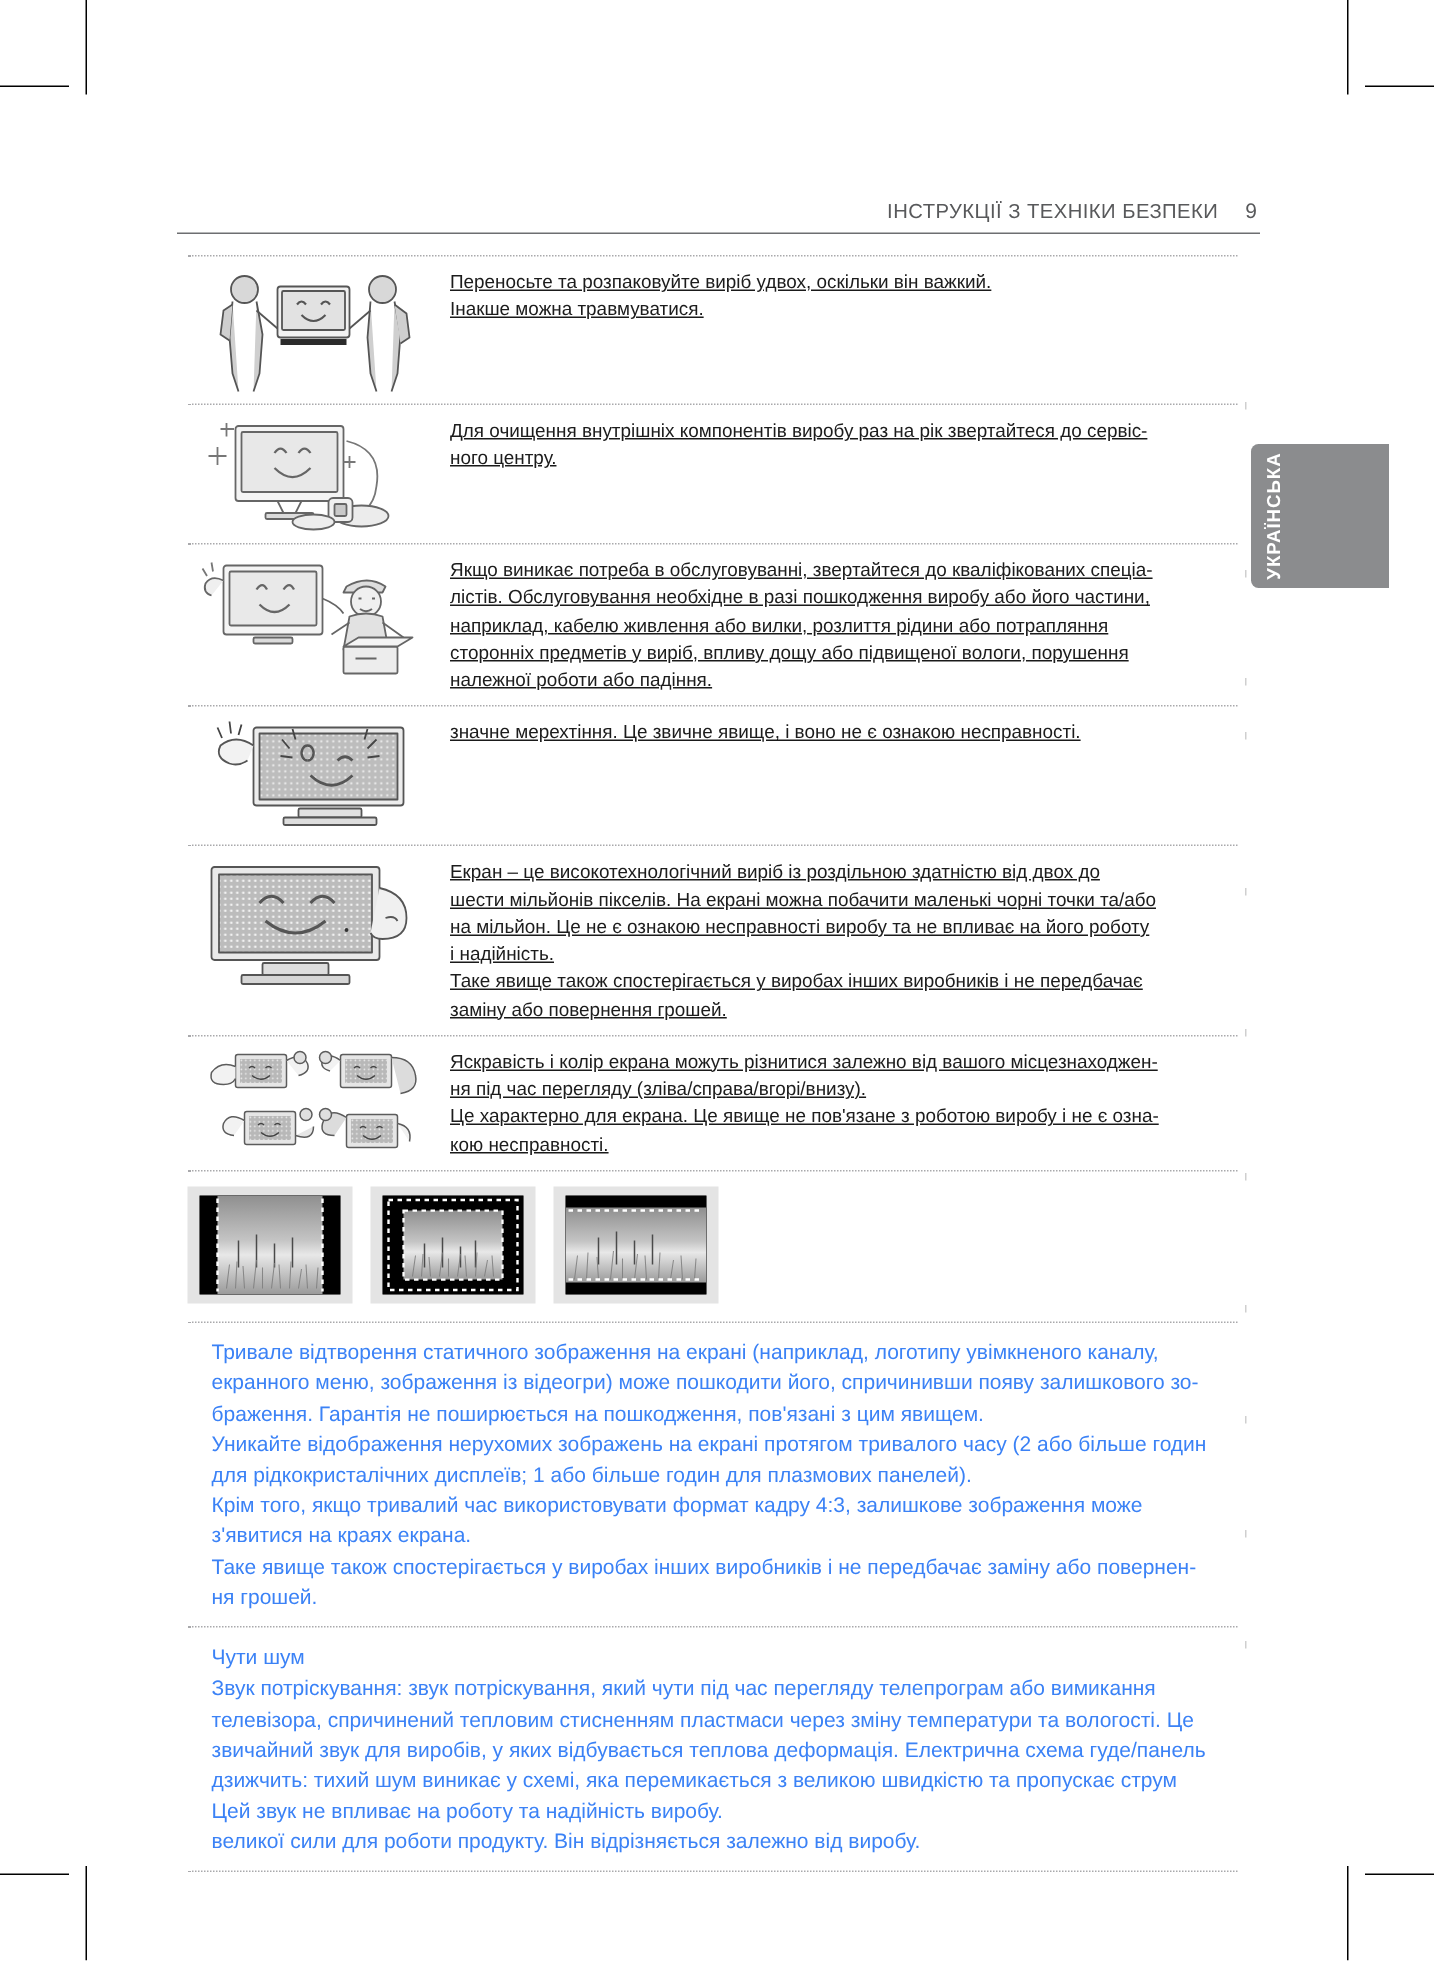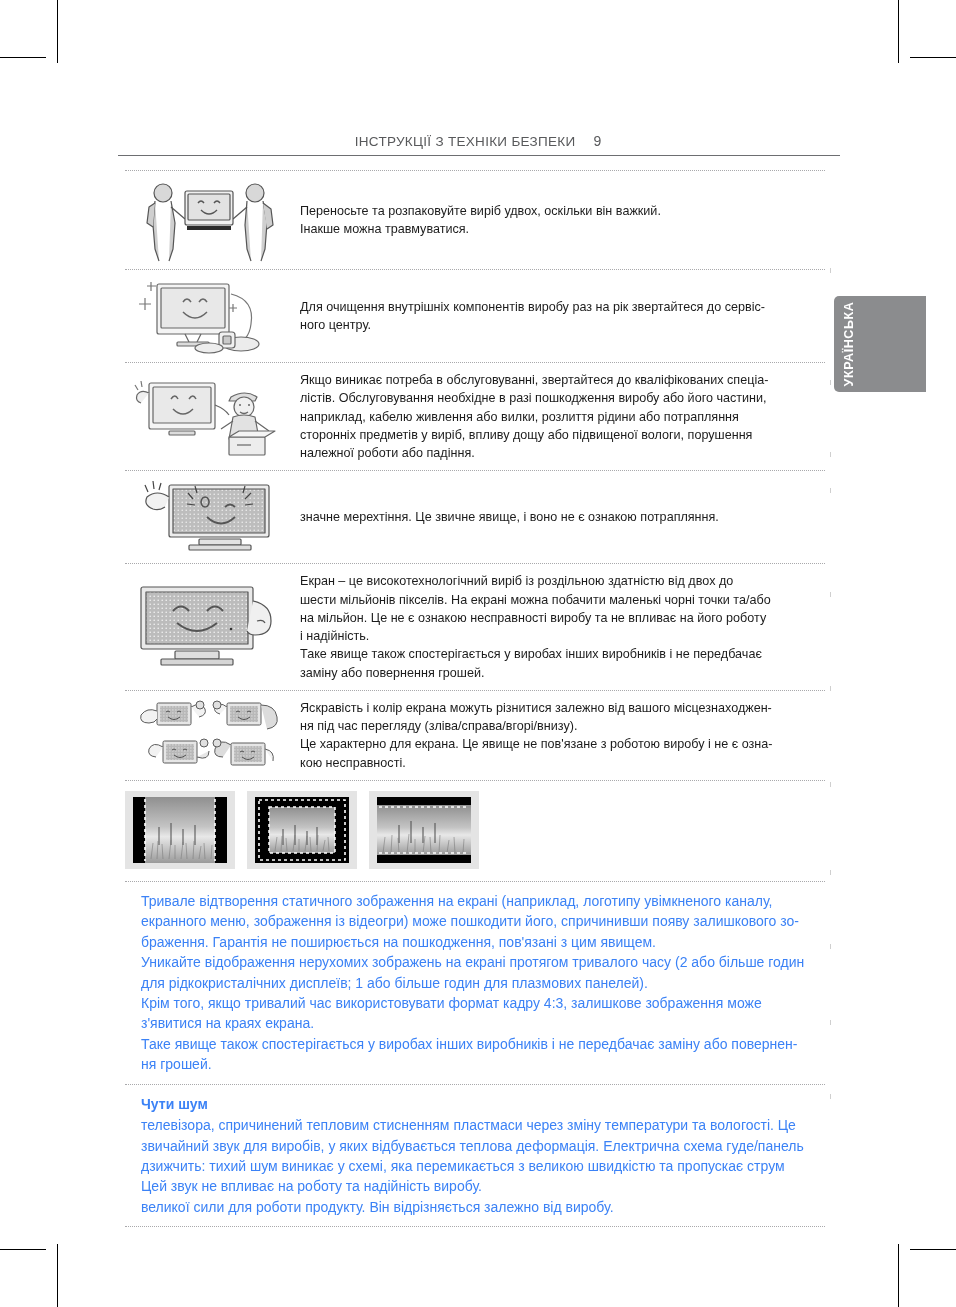--- a/index.html
+++ b/index.html
@@ -20,21 +20,21 @@
   .crop { position: absolute; background: #000; }
   .crop-v { width: 1px; height: 63px; }
   .crop-h { height: 1px; width: 46px; }
 
   
   .page-header {
     position: absolute;
     left: 118px;
     top: 132px;
     width: 720px;
-    text-align: center;
+    text-align: right;
   }
   .page-header .title {
     font-size: 13.5px;
     letter-spacing: .3px;
     color: #58595b;
     display: inline-block;
     vertical-align: baseline;
   }
   .page-header .pagenum {
     font-size: 14px;
@@ -85,21 +85,22 @@
     top: 170px;
     width: 700px;
   }
   .sep {
     height: 0;
     border-top: 1px dotted #a9a9ac;
     width: 700px;
   }
   .row {
     display: flex;
-    align-items: center;
+    align-items: flex-start;
+    text-decoration: underline;
   }
   .icon-cell {
     width: 168px;
     flex: 0 0 168px;
     display: flex;
     align-items: center;
     justify-content: center;
     padding-top: 6px;
     padding-bottom: 6px;
   }
@@ -134,21 +135,21 @@
 
   
   .block {
     padding: 9px 4px 9px 16px;
     font-size: 14px;
     line-height: 1.46;
     color: #3b82f6;
   }
   .block p { margin: 0; }
   .block .subhead {
-    font-weight: bold;
+    font-weight: normal;
     margin-bottom: 1px;
   }
 
   
   .tick {
     position: absolute;
     width: 1px;
     height: 5px;
     background: #cfcfcf;
     left: 830px;
@@ -305,21 +306,21 @@
           <path d="M74 40 q14 13 28 0" stroke-width="1.8"></path>
           <path d="M60 22 l-5 -6 M62 28 l-8 -1 M64 16 l-2 -7 M112 22 l6 -6 M112 28 l8 -1 M110 16 l2 -7" stroke="#444"></path>
           <rect x="66" y="62" width="42" height="6" rx="1" fill="#e2e2e2"></rect>
           <rect x="56" y="68" width="62" height="5" rx="1" fill="#dedede"></rect>
           <path d="M36 20 q-12 -8 -22 0 q-4 8 6 12 q6 2 12 -2" fill="#f2f2f2"></path>
           <path d="M12 8 l3 7 M20 4 l1 8 M28 6 l-2 7" stroke="#444"></path>
         </g>
       </svg>
     </div>
     <div class="text-cell">
-      <p>значне мерехтіння. Це звичне явище, і воно не є ознакою потрапляння.</p>
+      <p>значне мерехтіння. Це звичне явище, і воно не є ознакою несправності.</p>
     </div>
   </div>
 
   <div class="sep"></div>
 
   <div class="row">
     <div class="icon-cell">
       <svg width="152" height="96" viewBox="0 0 152 96">
         <defs>
           <pattern id="dots2" width="4" height="4" patternUnits="userSpaceOnUse">
@@ -490,20 +491,21 @@
     <p>Крім того, якщо тривалий час використовувати формат кадру 4:3, залишкове зображення може</p>
     <p>з'явитися на краях екрана.</p>
     <p>Таке явище також спостерігається у виробах інших виробників і не передбачає заміну або повернен-</p>
     <p>ня грошей.</p>
   </div>
 
   <div class="sep"></div>
 
   <div class="block">
     <p class="subhead">Чути шум</p>
+    <p>Звук потріскування: звук потріскування, який чути під час перегляду телепрограм або вимикання</p>
     <p>телевізора, спричинений тепловим стисненням пластмаси через зміну температури та вологості. Це</p>
     <p>звичайний звук для виробів, у яких відбувається теплова деформація. Електрична схема гуде/панель</p>
     <p>дзижчить: тихий шум виникає у схемі, яка перемикається з великою швидкістю та пропускає струм</p>
     <p>Цей звук не впливає на роботу та надійність виробу.</p>
     <p>великої сили для роботи продукту. Він відрізняється залежно від виробу.</p>
   </div>
 
   <div class="sep"></div>
 
 </div>

